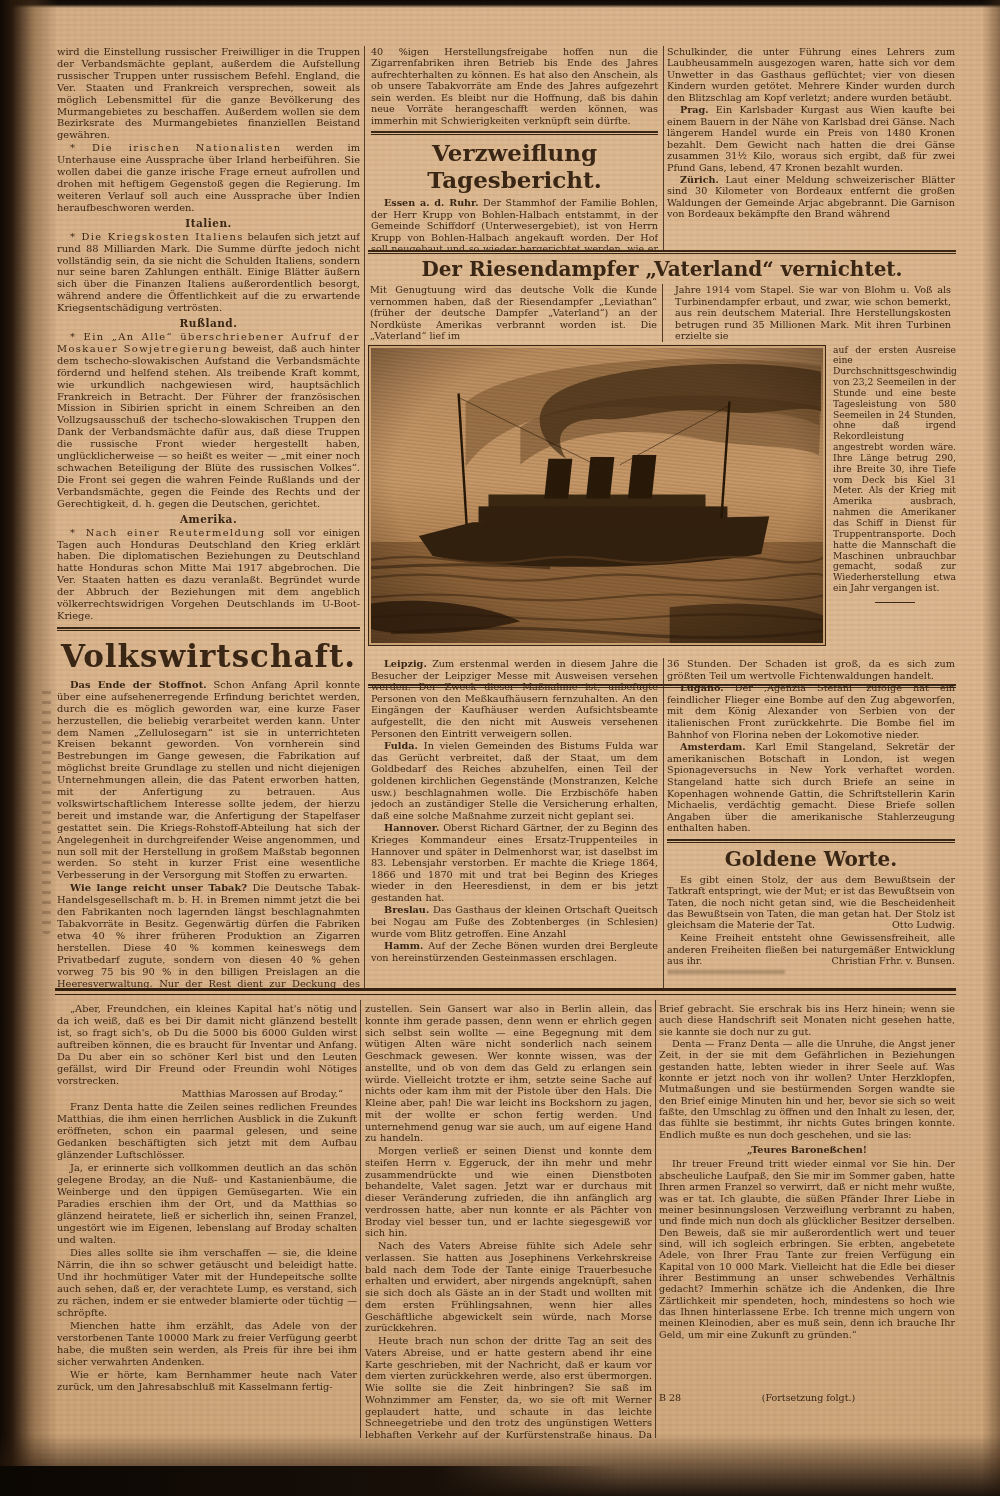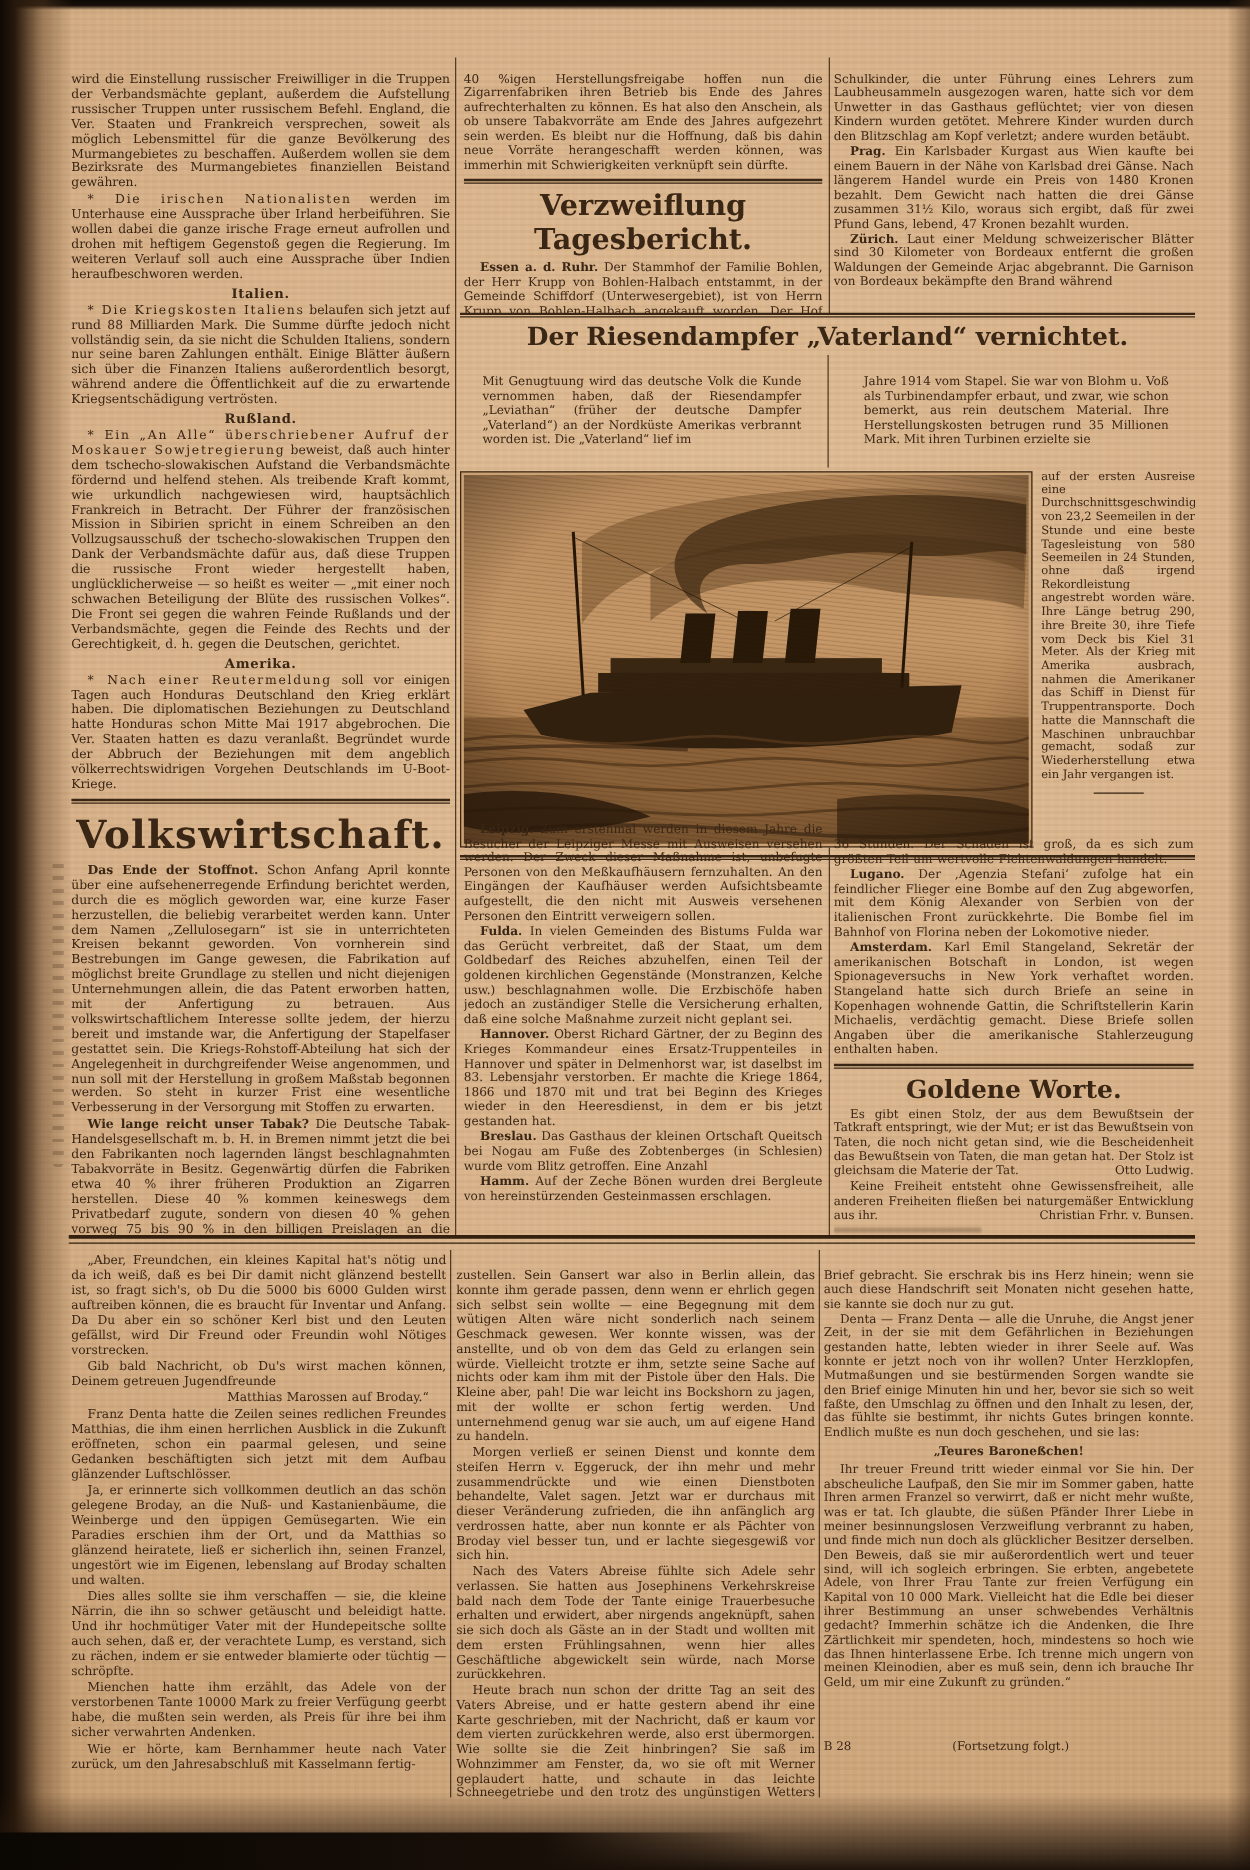--- a/index.html
+++ b/index.html
@@ -24,21 +24,21 @@
   .edge-bottom { position:absolute; left:0; right:0; bottom:0; height:62px;
     background:linear-gradient(180deg, rgba(43,26,13,0) 0%, rgba(43,26,13,0.5) 45%, rgba(22,13,7,0.95) 100%); }
   .edge-bottom-bar { position:absolute; left:0; bottom:0; width:62%; height:30px;
     background:linear-gradient(90deg,#0b0703 0%, #180f08 70%, rgba(24,15,8,0) 100%); }
   .smudges { position:absolute; left:42px; top:688px; width:9px; height:246px; opacity:.35;
     background:repeating-linear-gradient(0deg, rgba(62,40,22,.8) 0 3px, rgba(0,0,0,0) 3px 10px);
     filter:blur(.5px); border-radius:4px; }
 
   .col { position:absolute; overflow:hidden; }
   .jp { margin:0 0 1px; text-align:justify; text-indent:13px; font-size:9.9px; line-height:11.9px; word-spacing:.4px; }
-  .noind { text-indent:0;margin-top:12px; }
+  .noind { text-indent:0; }
   .lead { font-weight:bold; }
   .sperr { letter-spacing:1.4px; }
   .subhead { text-align:center; font-weight:bold; font-size:10.5px; margin:3px 0 2px; letter-spacing:.5px; }
   .headline-xl { text-align:center; font-weight:bold; font-size:31px; margin:7px 0 5px; letter-spacing:1px; }
   .headline-lg { text-align:center; font-weight:bold; font-size:23px; margin:4px 0 4px; }
   .headline-md { text-align:center; font-weight:bold; font-size:20px; margin:3px 0 3px; }
   .rule-double { border-top:2px solid #3a2615; border-bottom:1px solid #3a2615; height:4px; margin:5px 0 4px; }
   .rule-heavy  { position:absolute; border-top:3px solid #33200e; border-bottom:1px solid #33200e; height:7px; }
   .vrule { position:absolute; width:1px; background:rgba(58,38,21,.85); }
 
@@ -54,21 +54,21 @@
   #vr2 { left:663px; top:46px;  height:206px; }
   #vr3 { left:663px; top:658px; height:330px; }
   #fvr1 { left:360px; top:1000px; height:438px; }
   #fvr2 { left:655px; top:1000px; height:438px; }
 
   #vbox { position:absolute; left:368px; top:250px; width:588px; height:438px; overflow:hidden; }
   #vbox .rule-top { margin:0 0 2px; }
   .intro-row { display:flex; }
   .intro-col { width:50%; padding:0 5px 0 2px; }
   .intro-col + .intro-col { border-left:1px solid rgba(58,38,21,.85); padding-left:12px; }
-  .intro-col p { margin:16px; text-align:justify; font-size:9.6px; line-height:11.5px; }
+  .intro-col p { margin:0; text-align:justify; font-size:9.6px; line-height:11.5px; }
   .media-row { display:flex; margin-top:3px; }
   .ship-frame { width:458px; height:301px; border:1px solid #3a2615; padding:2px; background:#c9a173; flex:none; }
   .ship-svg { width:100%; height:100%; display:block; }
   .side-col { flex:1; padding-left:7px; font-size:9.2px; line-height:10.85px; text-align:justify; overflow:hidden; }
   .dash { width:40px; border-top:1px solid #3a2615; margin:8px auto 0; }
   .rule-bottom { position:absolute; bottom:0; left:0; right:0; margin:0; }
 
   .quote { margin:2px 0 2px; text-align:justify; text-indent:13px; font-size:9.5px; line-height:11.3px; }
   .attr { float:right; padding-left:8px; }
   .imprint { height:4px; width:118px; background:rgba(58,38,21,.28); filter:blur(1px); margin-top:4px; }
@@ -210,21 +210,20 @@
     <h3 class="headline-md">Goldene Worte.</h3>
     <p class="quote"><span>Es gibt einen Stolz, der aus dem Bewußtsein der Tatkraft entspringt, wie der Mut; er ist das Bewußtsein von Taten, die noch nicht getan sind, wie die Bescheidenheit das Bewußtsein von Taten, die man getan hat. Der Stolz ist gleichsam die Materie der Tat.</span> <span class="attr">Otto Ludwig.</span></p>
     <p class="quote"><span>Keine Freiheit entsteht ohne Gewissensfreiheit, alle anderen Freiheiten fließen bei naturgemäßer Entwicklung aus ihr.</span> <span class="attr">Christian Frhr. v. Bunsen.</span></p>
     <div class="imprint"></div>
   </section>
 
   <div class="rule-heavy" id="frule"></div>
 
   <section class="col" id="fcol1">
     <p class="jp"><span>„Aber, Freundchen, ein kleines Kapital hat's nötig und da ich weiß, daß es bei Dir damit nicht glänzend bestellt ist, so fragt sich's, ob Du die 5000 bis 6000 Gulden wirst auftreiben können, die es braucht für Inventar und Anfang. Da Du aber ein so schöner Kerl bist und den Leuten gefällst, wird Dir Freund oder Freundin wohl Nötiges vorstrecken.</span></p>
-    <p class="jp"><span>Gib bald Nachricht, ob Du's wirst machen können, Deinem getreuen Jugendfreunde</span></p>
     <p class="jp sig"><span>Matthias Marossen auf Broday.“</span></p>
     <p class="jp"><span>Franz Denta hatte die Zeilen seines redlichen Freundes Matthias, die ihm einen herrlichen Ausblick in die Zukunft eröffneten, schon ein paarmal gelesen, und seine Gedanken beschäftigten sich jetzt mit dem Aufbau glänzender Luftschlösser.</span></p>
     <p class="jp"><span>Ja, er erinnerte sich vollkommen deutlich an das schön gelegene Broday, an die Nuß- und Kastanienbäume, die Weinberge und den üppigen Gemüsegarten. Wie ein Paradies erschien ihm der Ort, und da Matthias so glänzend heiratete, ließ er sicherlich ihn, seinen Franzel, ungestört wie im Eigenen, lebenslang auf Broday schalten und walten.</span></p>
     <p class="jp"><span>Dies alles sollte sie ihm verschaffen — sie, die kleine Närrin, die ihn so schwer getäuscht und beleidigt hatte. Und ihr hochmütiger Vater mit der Hundepeitsche sollte auch sehen, daß er, der verachtete Lump, es verstand, sich zu rächen, indem er sie entweder blamierte oder tüchtig — schröpfte.</span></p>
     <p class="jp"><span>Mienchen hatte ihm erzählt, das Adele von der verstorbenen Tante 10000 Mark zu freier Verfügung geerbt habe, die mußten sein werden, als Preis für ihre bei ihm sicher verwahrten Andenken.</span></p>
     <p class="jp"><span>Wie er hörte, kam Bernhammer heute nach Vater zurück, um den Jahresabschluß mit Kasselmann fertig-</span></p>
   </section>
 
   <section class="col" id="fcol2">
     <p class="jp noind"><span>zustellen. Sein Gansert war also in Berlin allein, das konnte ihm gerade passen, denn wenn er ehrlich gegen sich selbst sein wollte — eine Begegnung mit dem wütigen Alten wäre nicht sonderlich nach seinem Geschmack gewesen. Wer konnte wissen, was der anstellte, und ob von dem das Geld zu erlangen sein würde. Vielleicht trotzte er ihm, setzte seine Sache auf nichts oder kam ihm mit der Pistole über den Hals. Die Kleine aber, pah! Die war leicht ins Bockshorn zu jagen, mit der wollte er schon fertig werden. Und unternehmend genug war sie auch, um auf eigene Hand zu handeln.</span></p>

